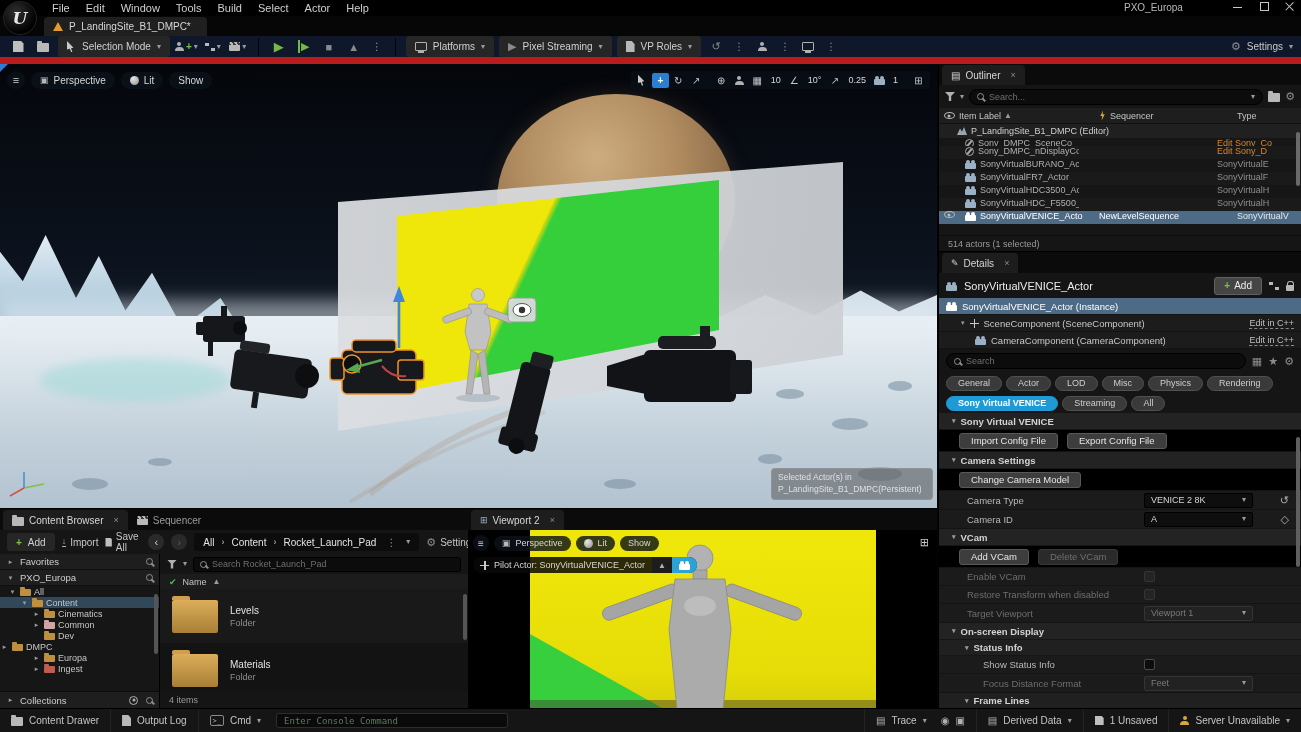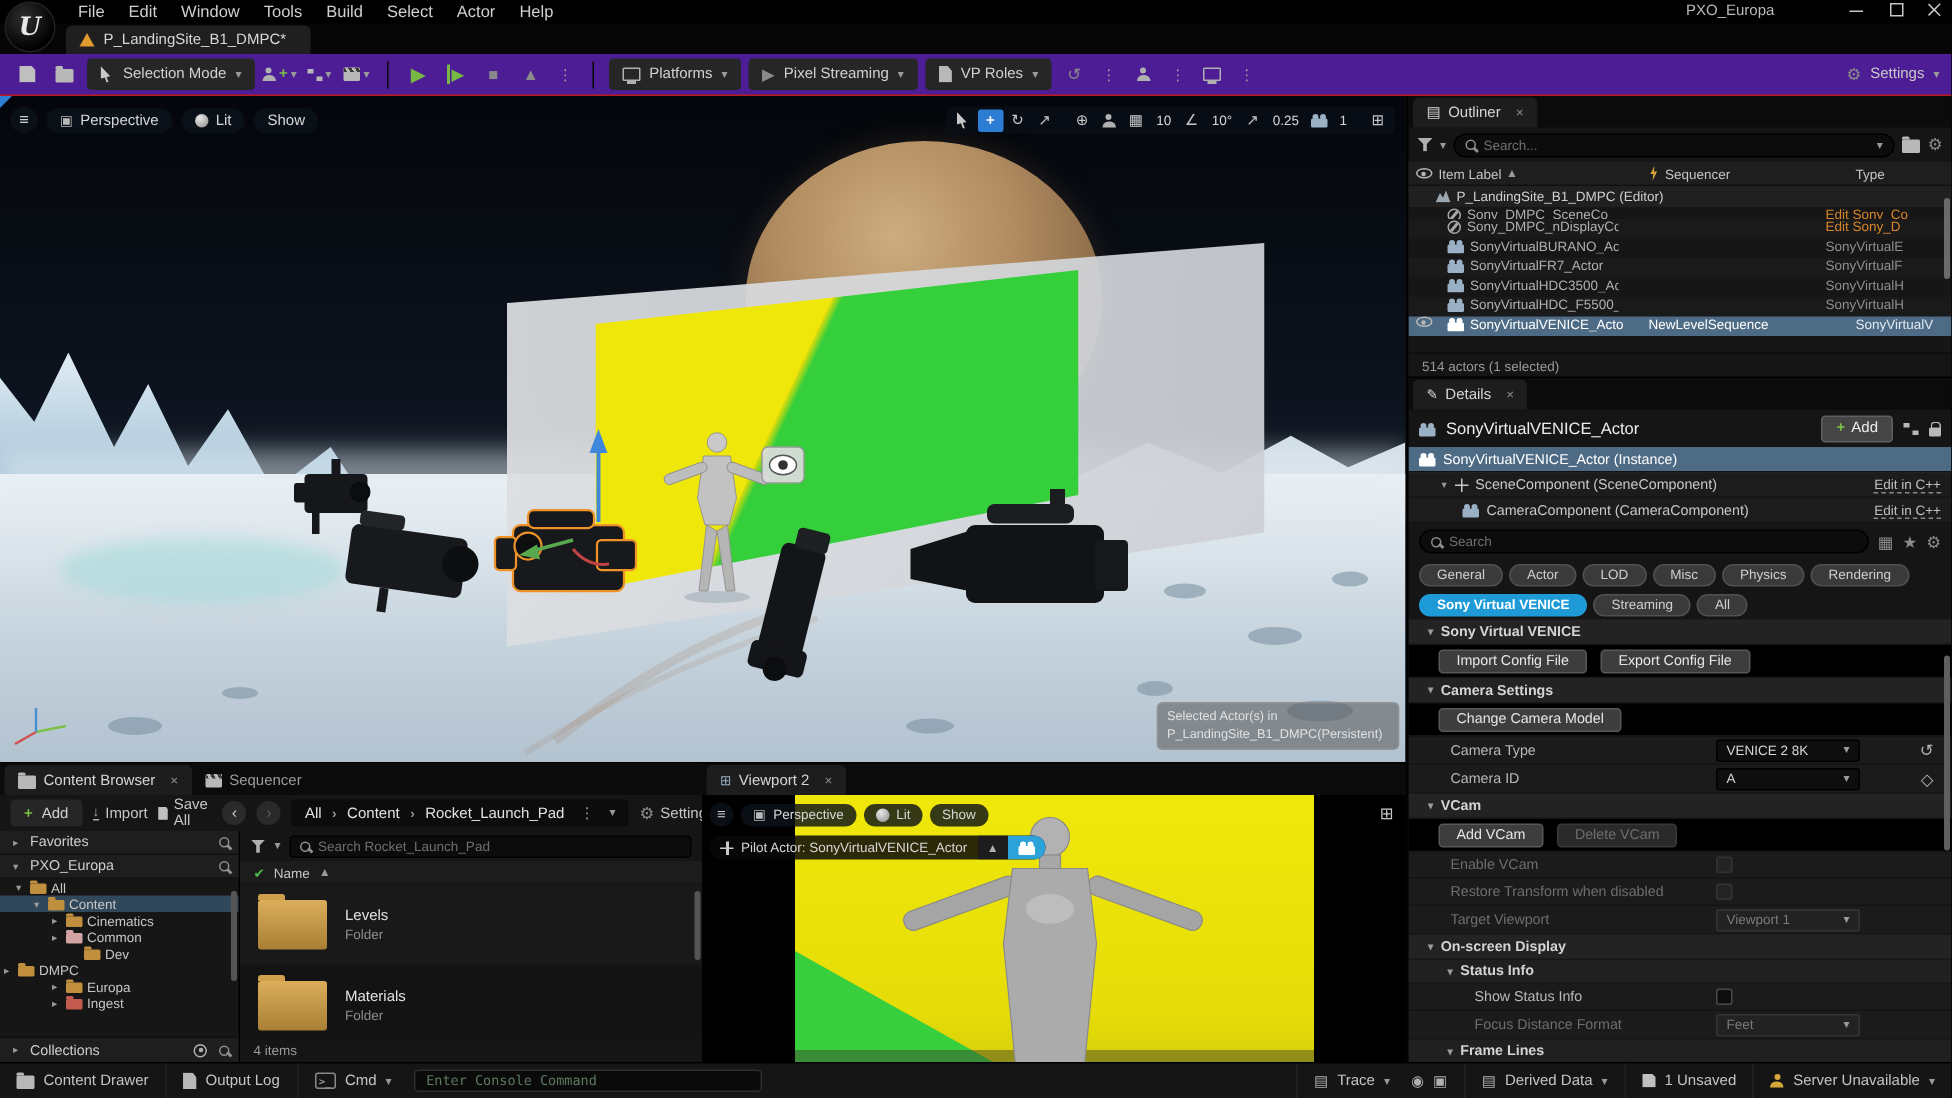--- a/index.html
+++ b/index.html
@@ -16,21 +16,21 @@
 .wc-max::after{content:"";position:absolute;left:1px;top:1px;width:7px;height:7px;border:1.2px solid #c8c8c8}
 .wc-close::before,.wc-close::after{content:"";position:absolute;left:4px;top:0;width:1.4px;height:11px;background:#c8c8c8}
 .wc-close::before{transform:rotate(45deg)}.wc-close::after{transform:rotate(-45deg)}
 .ue-logo{position:absolute;left:3px;top:1px;width:34px;height:34px;border-radius:50%;background:radial-gradient(circle at 38% 32%,#303030,#000 72%);border:1px solid #222;z-index:50;display:flex;align-items:center;justify-content:center}
 .ue-logo span{color:#e8e8e8;font-size:17px;font-weight:bold;font-style:italic;font-family:"DejaVu Serif",serif}
 
 .tabrow{position:absolute;left:0;top:16px;width:1301px;height:20px;background:#060606;display:flex;align-items:flex-end}
 .level-tab{margin-left:44px;height:19px;background:#1f1f1f;border-radius:4px 4px 0 0;display:flex;align-items:center;gap:6px;padding:0 16px 0 9px;font-size:10px;color:#d6d6d6}
 .warn-tri{width:0;height:0;border-left:5px solid transparent;border-right:5px solid transparent;border-bottom:9px solid #e09a30}
 
-.main-toolbar{position:absolute;left:0;top:36px;width:1301px;height:28px;background:#4c1d95;display:flex;align-items:center;padding:0 8px;gap:5px;border-bottom:1px solid #b91c1c}
+.main-toolbar{position:absolute;left:0;top:36px;width:1301px;height:28px;background:#0f172a;display:flex;align-items:center;padding:0 8px;gap:5px;border-bottom:7px solid #b91c1c}
 .tb-icon{height:20px;min-width:20px;display:flex;align-items:center;justify-content:center;gap:2px;border-radius:3px;color:#b8b8b8}
 .tb-sep{width:1px;height:18px;background:#050505;margin:0 5px}
 .tb-drop{display:flex;align-items:center;gap:6px;height:21px;padding:0 9px;border-radius:3px;background:#262626;color:#d0d0d0;font-size:10px}
 .chev{font-size:8px;color:#9a9a9a;line-height:1}
 .kebab{color:#9a9a9a;font-size:10px;padding:0 3px}
 .play-g{color:#77b844;font-size:13px}
 .grey-g{color:#8a8a8a;font-size:11px}
 .step-ico{border-left:2px solid #77b844;padding-left:1px;color:#77b844;font-size:11px}
 .tb-right{margin-left:auto;display:flex;align-items:center;gap:6px;color:#c8c8c8}
 
@@ -141,21 +141,21 @@
 .car{font-size:7px;color:#9a9a9a}
 .btnrow{height:22px;display:flex;align-items:center;gap:9px;padding-left:20px;background:#000000;border-bottom:1px solid #141414;flex:none}
 .btnrow.deep{padding-left:20px}
 .btn{height:16px;background:#3d3d3d;border:1px solid #585858;border-radius:3px;padding:0 11px;display:flex;align-items:center;font-size:9.5px;color:#e6e6e6;white-space:nowrap}
 .btn.dim{background:#2a2a2a;border-color:#383838;color:#6e6e6e}
 .prow{height:19px;display:flex;align-items:center;background:#1b1b1b;border-bottom:1px solid #141414;font-size:9.5px;color:#b8b8b8;flex:none}
 .prow.h18{height:18px}
 .plab{width:205px;padding-left:28px;overflow:hidden;white-space:nowrap}
 .plab.deep{padding-left:44px}
 .plab.dim{color:#6e6e6e}
-.pval{width:96px;display:flex;align-items:center}
+.pval{width:109px;display:flex;align-items:center}
 .dropdown{height:15px;background:#0e0e0e;border:1px solid #000;border-radius:2px;display:flex;align-items:center;justify-content:space-between;padding:0 6px;color:#d6d6d6;font-size:9px;width:100%}
 .dropdown.dim{background:#222;color:#7a7a7a;border-color:#343434}
 .pend{flex:1;display:flex;justify-content:flex-end;padding-right:12px;color:#b0b0b0;font-size:11px}
 .checkbox{width:11px;height:11px;background:#0d0d0d;border:1px solid #4a4a4a;border-radius:2px}
 .checkbox.dim{background:#242424;border-color:#343434}
 .dscroll{position:absolute;right:1px;top:185px;width:4px;height:130px;background:#5f5f5f;border-radius:2px}
 
 .cb{position:absolute;left:0;top:508px;width:468px;height:200px;background:#151515;border-top:1px solid #000;display:flex;flex-direction:column}
 .cb-toolbar{height:24px;display:flex;align-items:center;gap:7px;padding:0 7px;flex:none}
 .cb-tool{display:flex;align-items:center;gap:4px;color:#c6c6c6;font-size:10px}
@@ -776,21 +776,21 @@
       <div class="t-row" style="padding-left:32px">
         <span class="t-car">▸</span>
           <span class="fold"></span>
           <span>Cinematics</span>
       </div>
       <div class="t-row" style="padding-left:32px">
         <span class="t-car">▸</span>
           <span class="fold pink"></span>
           <span>Common</span>
       </div>
-      <div class="t-row" style="padding-left:44px">
+      <div class="t-row" style="padding-left:32px">
         <span class="t-car"></span>
           <span class="fold"></span>
           <span>Dev</span>
       </div>
       <div class="t-row" style="">
         <span class="t-car">▸</span>
           <span class="fold"></span>
           <span>DMPC</span>
       </div>
       <div class="t-row" style="padding-left:32px">

